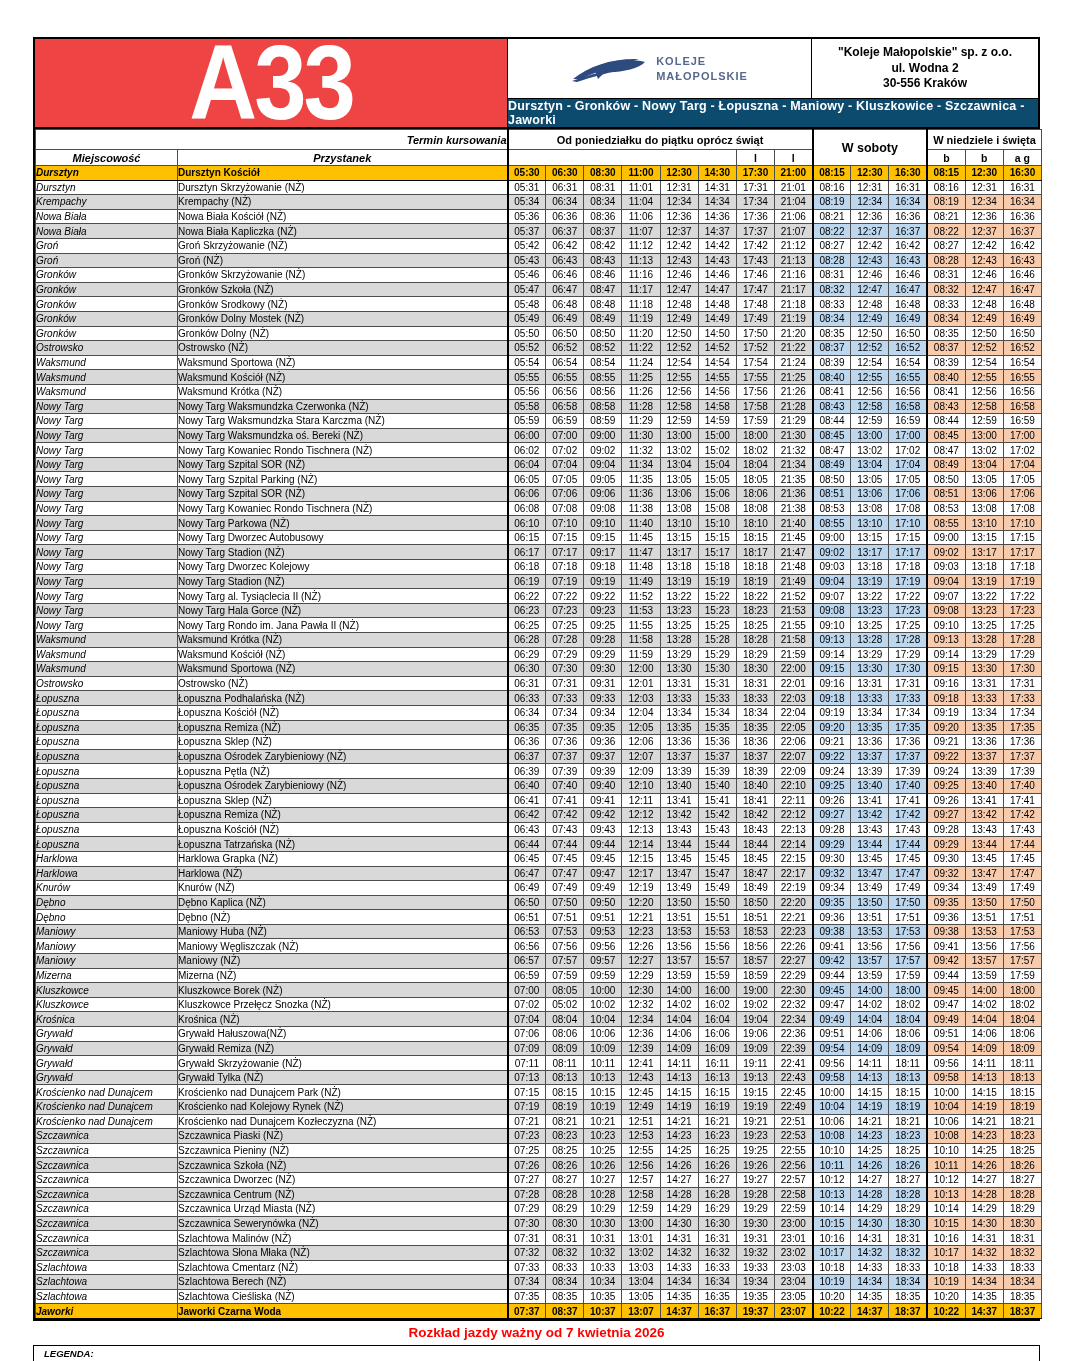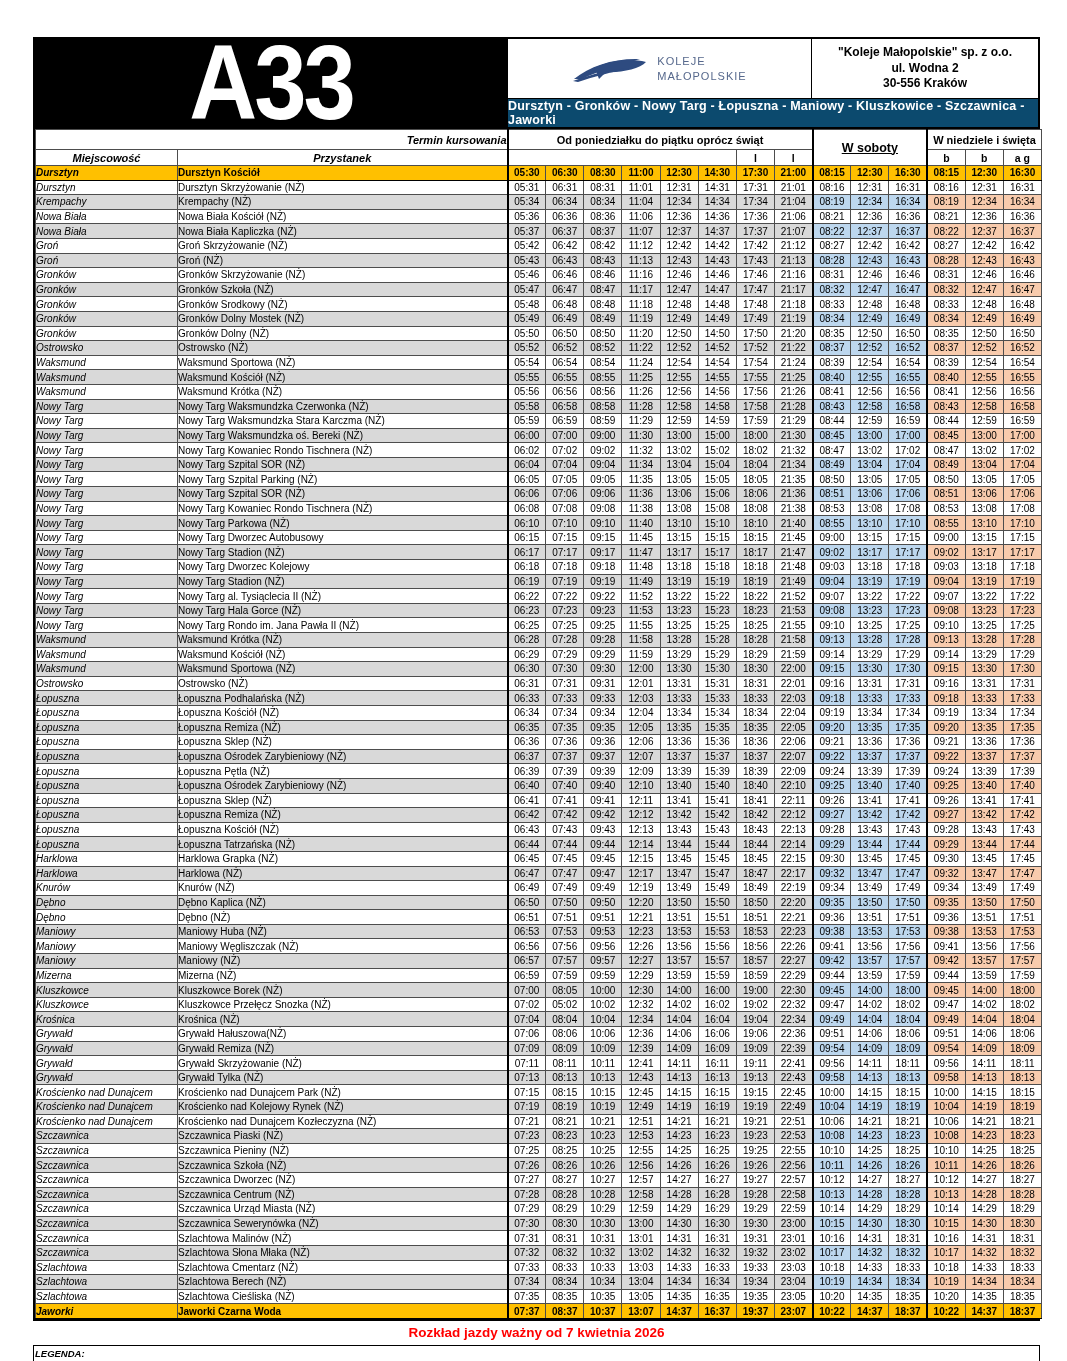--- a/index.html
+++ b/index.html
@@ -2,56 +2,56 @@
 <html><head>
 <meta charset="utf-8">
 <style>
   html,body{margin:0;padding:0;background:#fff;}
   body{width:1067px;height:1361px;font-family:"Liberation Sans",sans-serif;color:#000;}
   .page{position:relative;width:1007px;margin:37px 27px 0 33px;}
   .sheet{border:2px solid #000;}
 
   
   .banner{display:flex;height:88px;border-bottom:2px solid #000;}
-  .a33box{width:472px;background:#000000;color:#fff;display:flex;align-items:center;justify-content:center;border-right:1px solid #000;overflow:hidden;}
+  .a33box{width:472px;background:#ef4444;color:#fff;display:flex;align-items:center;justify-content:center;border-right:1px solid #000;overflow:hidden;}
   .a33box span{font-size:94px;font-weight:700;letter-spacing:-3px;transform:scaleY(1.12);line-height:1;}
   .banner-right{flex:1;display:flex;flex-direction:column;}
   .banner-top{height:61px;display:flex;border-bottom:1px solid #000;background:#fff;}
   .logo{width:303px;display:flex;align-items:center;justify-content:center;gap:7px;border-right:1px solid #000;}
-  .logo-text{font-size:11px;letter-spacing:1px;color:#56688c;line-height:1.3;font-weight:400;}
+  .logo-text{font-size:11px;letter-spacing:1px;color:#56688c;line-height:1.3;font-weight:700;}
   .addr{flex:1;display:flex;flex-direction:column;justify-content:center;text-align:center;font-weight:700;font-size:12px;line-height:1.3;}
   .route-strip{flex:1;background:#0c4a6e;color:#fff;display:flex;align-items:center;justify-content:center;font-weight:700;font-size:12.5px;letter-spacing:.2px;}
 
   
   table.tt{width:1007px;border-collapse:collapse;table-layout:fixed;}
   table.tt td,table.tt th{border:1px solid #4d4d4d;padding:0;overflow:hidden;white-space:nowrap;background:#fff;}
   .bL2{border-left:2px solid #000 !important;}
   .hrow1 th{height:19px;font-size:11px;font-weight:700;}
   .hrow2 th{height:15px;font-size:11px;font-weight:700;}
   th.termin{text-align:right;font-style:italic;padding-right:5px;margin-top:17px;}
   th.daytype{text-align:center;}
-  th.wsob{font-size:12.5px;text-decoration:underline;}
+  th.wsob{font-size:12.5px;}
   th.lab{font-style:italic;}
   th.letter{font-size:10.5px;font-weight:700;text-align:center;}
   table.tt tr.data{height:13.6px;}
   tr.data td{font-size:10px;height:13.6px;}
   td.town{font-style:italic;text-align:left;padding-left:3px;}
   td.stop{text-align:left;padding-left:3px;}
   td.time{text-align:center;font-size:9.8px;}
   tr.stripe td.town,tr.stripe td.stop,tr.stripe td.wd{background:#d9d9d9;}
   tr.stripe td.sat{background:#bdd7ee;}
   tr.stripe td.sun{background:#f8cbad;}
   tr.hl td{background:#ffc000 !important;font-weight:700;border-top:1px solid #000;border-bottom:1px solid #000;}
   tr.hl td.time{font-size:10px;}
 
   
   .validity{color:#ff0000;font-weight:700;font-size:13.5px;text-align:center;margin:4px 0 3px 0;}
   table.legend{width:1007px;border-collapse:separate;border-spacing:0 2px;}
   table.legend td{border:1px solid #000;height:13px;font-size:9.5px;background:#fff;}
-  td.leg-title{font-weight:700;font-style:italic;font-size:10px;padding-left:1px;}
+  td.leg-title{font-weight:700;font-style:italic;font-size:10px;padding-left:10px;}
 </style>
 </head>
 <body>
 
 <div class="page">
   <div class="sheet">
 
     <div class="banner">
       <div class="a33box">
         <span>A33</span>

